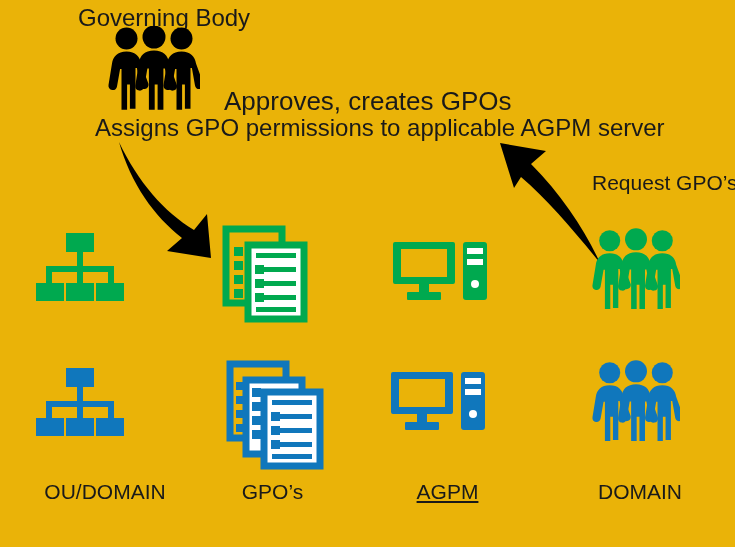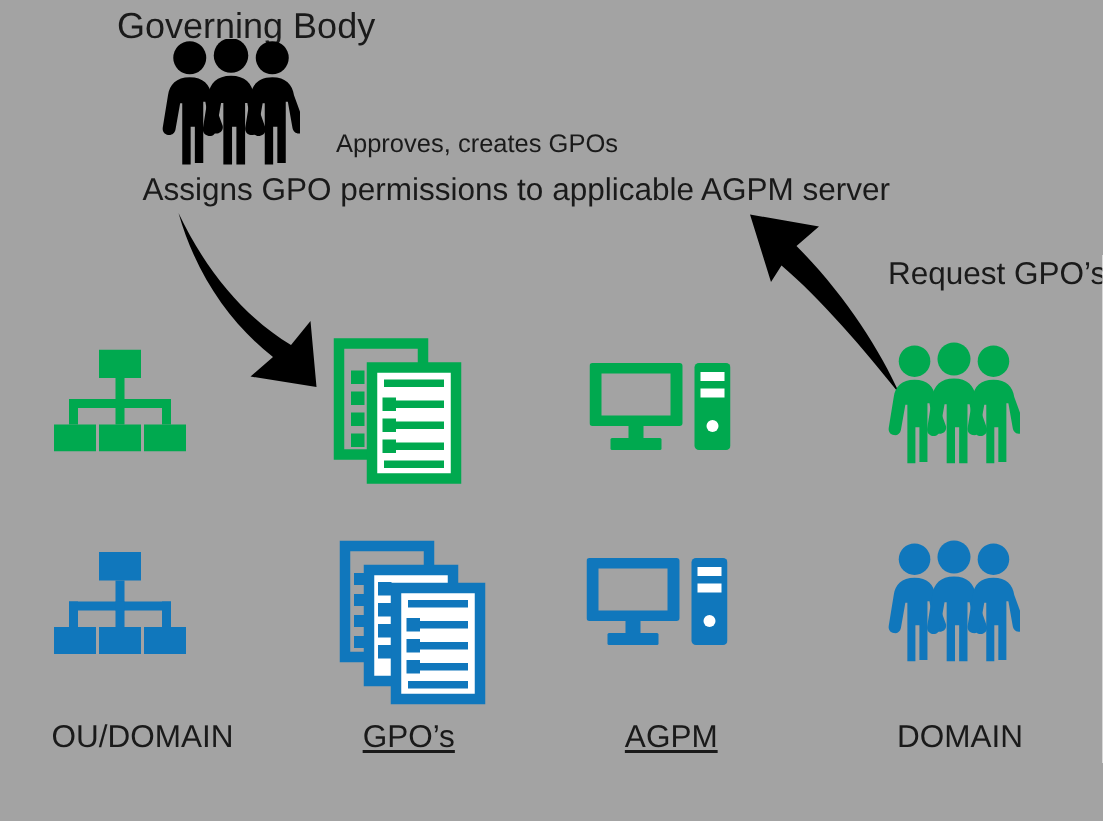--- a/index.html
+++ b/index.html
@@ -4,59 +4,59 @@
 <style>
   html, body {
     margin: 0;
     padding: 0;
     background: #ffffff;
   }
   #canvas {
     position: relative;
     width: 735px;
     height: 547px;
-    background: #a3a3a3;
+    background: #eab308;
     font-family: "Liberation Sans", sans-serif;
     overflow: hidden;
   }
   .txt {
     position: absolute;
     color: #1a1a1a;
     white-space: nowrap;
     line-height: 1.2;
   }
   .icon-wrap { position: absolute; }
   .icon-wrap svg { display: block; }
 
   #governing-body-label {
     left: 78px; top: 4px;
     font-size: 24px;
   }
   #approves-line {
     left: 224px; top: 86px;
-    font-size: 17px;
+    font-size: 26px;
   }
   #assigns-line {
     left: 95px; top: 114px;
-    font-size: 21px;
+    font-size: 24px;
   }
   #request-label {
     left: 592px; top: 170px;
     font-size: 21px;
   }
 
   .col-label {
     position: absolute;
     color: #1a1a1a;
     font-size: 21px;
     text-align: center;
     line-height: 1.35;
   }
-  #label-oudomain { left: 0px;   top: 478px; width: 190px; }
-  #label-gpos     { left: 195px; top: 478px; width: 155px; text-decoration: underline; }
+  #label-oudomain { left: 0px;   top: 478px; width: 190px; padding-left: 10px; }
+  #label-gpos     { left: 195px; top: 478px; width: 155px; }
   #label-agpm     { left: 355px; top: 478px; width: 185px; text-decoration: underline; }
   #label-admins   { left: 545px; top: 478px; width: 190px; }
 
   #people-black   { left: 108px; top: 26px; }
   #tree-green     { left: 36px;  top: 233px; }
   #gpo-green      { left: 222px; top: 225px; }
   #server-green   { left: 393px; top: 240px; }
   #people-green   { left: 592px; top: 228px; }
 
   #tree-blue      { left: 36px;  top: 368px; }

